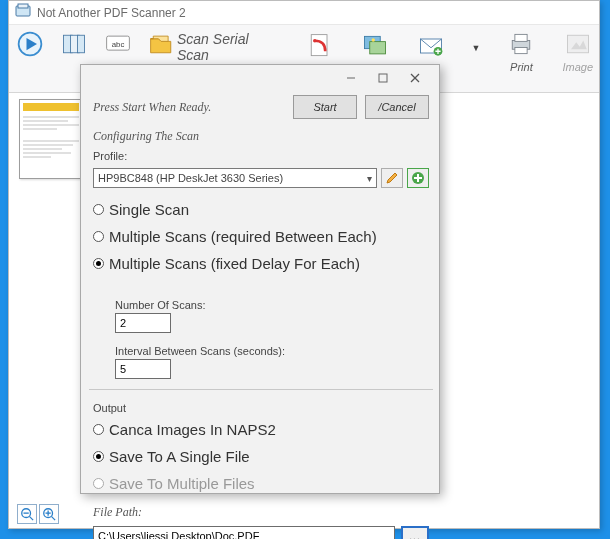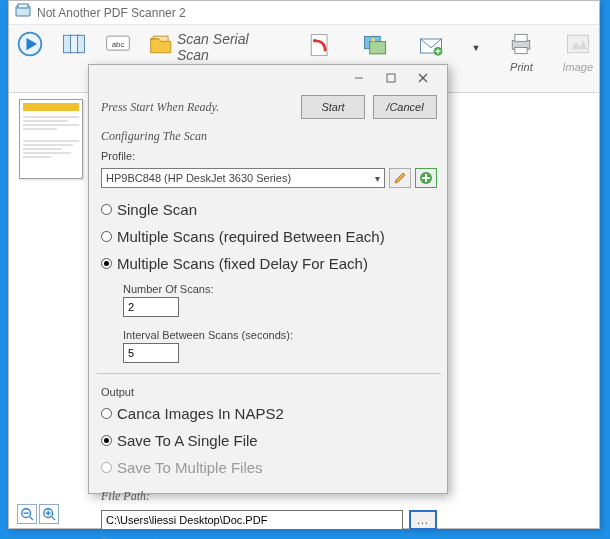--- a/index.html
+++ b/index.html
@@ -15,39 +15,39 @@
 .tb-label{font-size:11px;color:#5a5a5a;font-style:italic;}
 .content { position: absolute; top: 94px; left: 0; right: 0; bottom: 28px; }
 .thumb-area { position: absolute; left: 10px; top: 4px; width: 72px; }
 .thumb { width: 64px; height: 80px; border: 1px solid #9d9d9d; background: #fff; box-shadow: 1px 1px 2px rgba(0,0,0,0.15); padding:3px; display:flex; flex-direction:column; gap:2px;}
 .thumb .line{height:2px;background:#e0e0e0;}
 .thumb .bar{height:8px;background:#efc12f; margin-bottom:3px;}
 .bottom-zoom { position:absolute; left:8px; bottom:4px; display:flex; gap:2px;}
 .bottom-zoom .zbtn{width:20px;height:20px;border:1px solid #8faecc;background:#fefefe;display:flex;align-items:center;justify-content:center;}
 .bottom-zoom svg{width:14px;height:14px;}
 
-.dialog { position: absolute; left: 88px; top: 64px; width: 360px; height: 430px; background: #f2f2f2; border: 1px solid #a9a9a9; box-shadow: 3px 3px 10px rgba(0,0,0,0.3); }
+.dialog { position: absolute; left: 80px; top: 64px; width: 360px; height: 430px; background: #f2f2f2; border: 1px solid #a9a9a9; box-shadow: 3px 3px 10px rgba(0,0,0,0.3); }
 .dialog-titlebar { height: 26px; display:flex; align-items:center; padding: 0 8px; }
 .dialog-title { font-size: 14px; color: #6b6b6b; font-style: italic; font-family:"Times New Roman",serif; flex:1;}
 .dialog-ctrl { display:flex; gap:0;}
 .dialog-ctrl .cbtn{width:32px;height:20px;display:flex;align-items:center;justify-content:center;}
 .dialog-body { padding: 4px 10px 8px 12px; font-size: 11px; color:#444; display:flex; flex-direction:column; gap:4px;}
 .row-top{display:flex;align-items:center;gap:8px;margin-bottom:4px;}
 .row-top .msg{flex:1;font-style:italic;font-family:"Times New Roman",serif;font-size:12px;color:#555;}
 .btn { min-width:64px; height:24px; background:#e1e1e1; border:1px solid #9a9a9a; font-size:11px; font-style:italic; color:#333; display:flex;align-items:center;justify-content:center; cursor:default;}
 .grp-title{font-style:italic;font-family:"Times New Roman",serif;font-size:12px;color:#555;margin-top:2px;}
 .label{font-size:11px;color:#444;margin-top:2px;}
 .profile-row{display:flex;align-items:center;gap:4px;margin:2px 0 6px 0;}
 .profile-select{flex:1;height:20px;border:1px solid #7a7a7a;background:#fff;font-size:11px;padding:0 4px;display:flex;align-items:center;justify-content:space-between;}
 .profile-select .chev{font-size:10px;color:#555;}
 .iconbtn{width:22px;height:20px;border:1px solid #adadad;background:#efefef;display:flex;align-items:center;justify-content:center;}
 .radio-row{display:flex;align-items:center;gap:5px;font-size:15px;color:#333;margin:3px 0;}
 .radio{width:11px;height:11px;border:1px solid #555;border-radius:50%;background:#fff;position:relative;}
 .radio.checked::after{content:"";position:absolute;inset:2px;border-radius:50%;background:#000;}
-.sub{margin-left:22px;display:flex;flex-direction:column;gap:2px;margin-top:2px;}
+.sub{margin-left:22px;display:flex;flex-direction:column;gap:2px;margin-top:18px;}
 .input{height:20px;border:1px solid #6c6c6c;background:#fff;font-size:11px;padding:0 4px;}
 .w50{width:56px;}
 .divider{height:1px;background:#c8c8c8;margin:6px -4px;}
 .filepath-row{display:flex;align-items:center;gap:6px;margin-top:2px;}
 .filepath{flex:1;height:20px;border:1px solid #6c6c6c;background:#fff;font-size:11px;padding:0 4px;}
 .browse{width:28px;height:20px;border:2px solid #2a6fc8;background:#f0f0f0;display:flex;align-items:center;justify-content:center;font-size:10px;color:#333;letter-spacing:1px;}
 .footnote{font-size:10px;color:#888;margin-top:2px;}
 </style>
 </head>
 <body>

